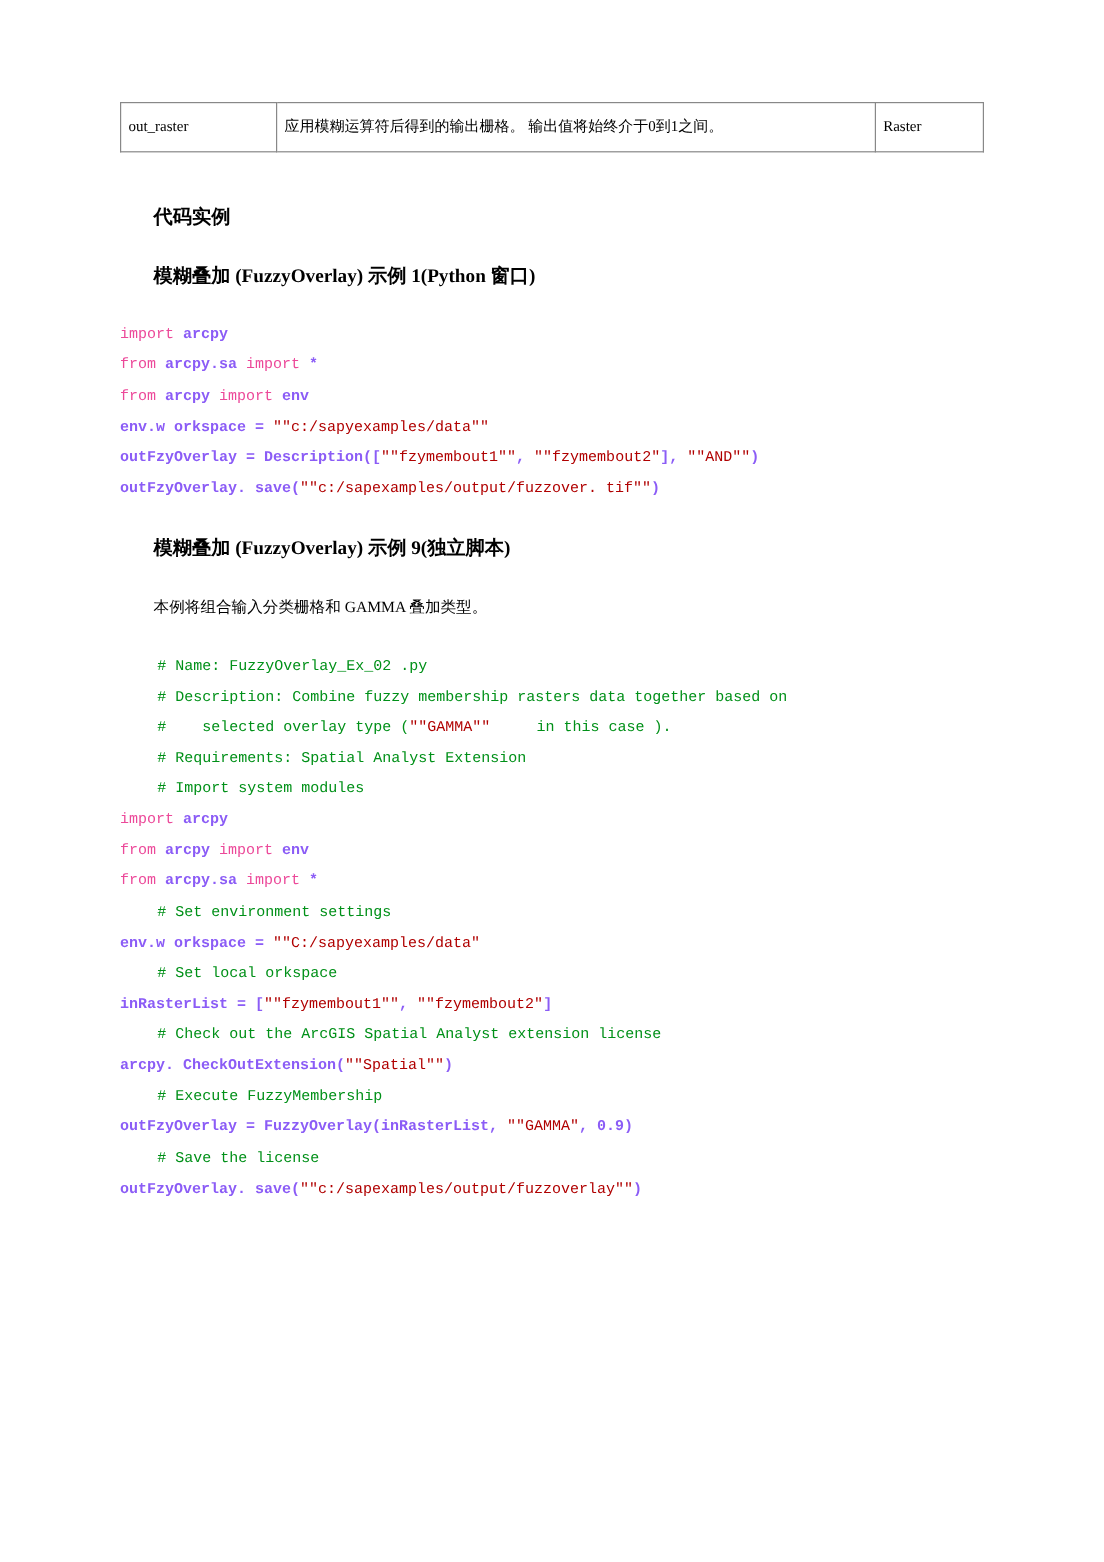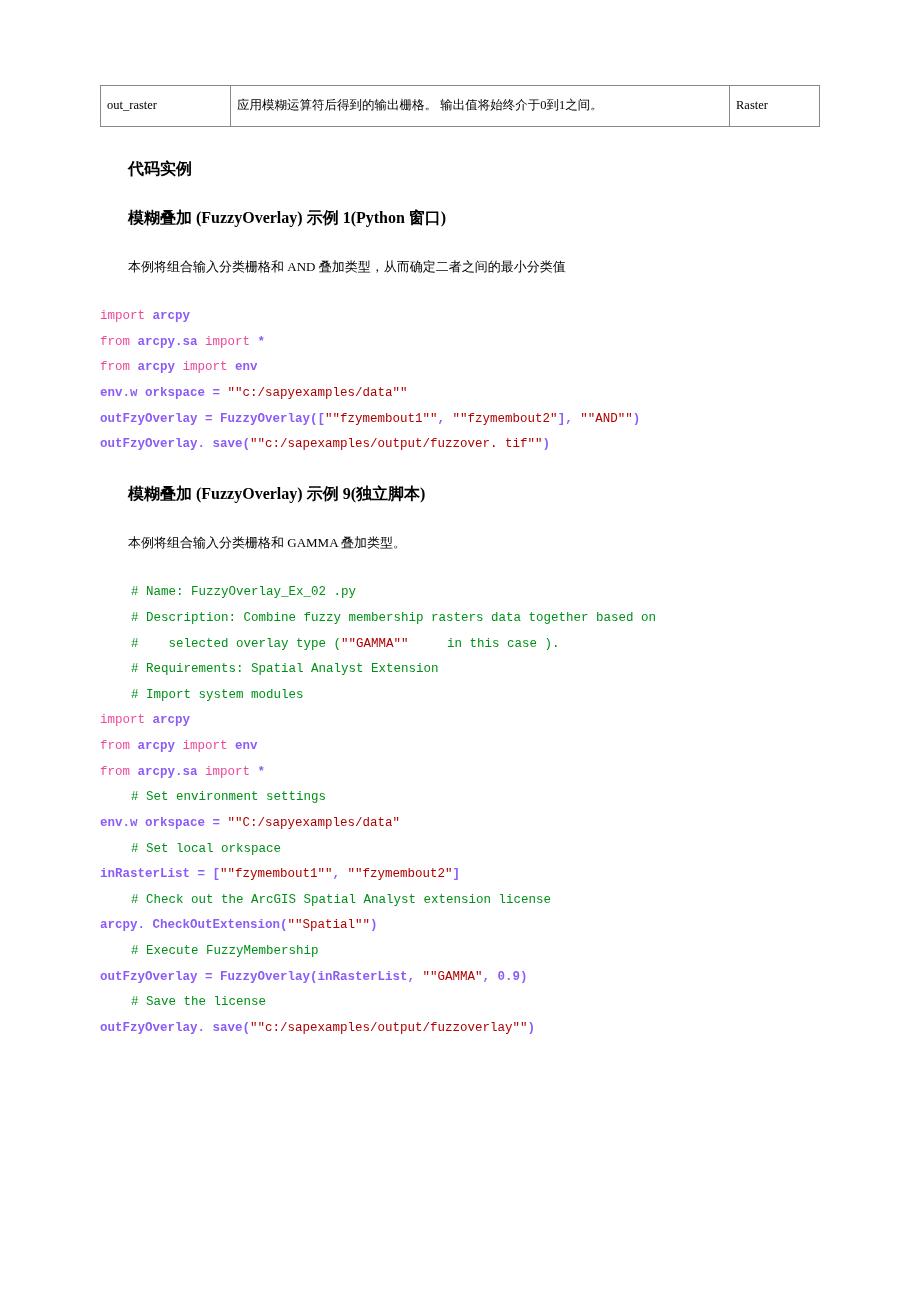--- a/index.html
+++ b/index.html
@@ -10,21 +10,21 @@
     font-size: 13px;
     color: #000;
     width: 920px;
   }
   .page {
     padding: 85px 100px 60px 100px;
   }
   table.outtab {
     width: 100%;
     border-collapse: collapse;
-    margin-bottom: 32px;
+    margin-bottom: 44px;
   }
   table.outtab td {
     border: 1px solid #888;
     padding: 8px 6px;
     vertical-align: top;
     line-height: 1.9;
     font-size: 12.5px;
   }
   .col-name { width: 130px; }
   .col-type { width: 90px; }
@@ -63,28 +63,27 @@
       <td>应用模糊运算符后得到的输出栅格。 输出值将始终介于0到1之间。</td>
       <td class="col-type">Raster</td>
     </tr>
   </tbody>
     </table>
 
   <div class="indent-block">
     <div class="heading">代码实例</div>
 
     <div class="heading sub">模糊叠加 (FuzzyOverlay) 示例 1(Python 窗口)</div>
-    <div class="para">本例将组合输入分类栅格和 AND 叠加类型，从而确定二者之间的最小分类值</div>
   </div>
 
   <div class="code"><span class="kw">import</span><span class="plain"> arcpy</span>
 <span class="kw">from</span><span class="plain"> arcpy.sa </span><span class="kw">import</span><span class="plain"> *</span>
 <span class="kw">from</span><span class="plain"> arcpy </span><span class="kw">import</span><span class="plain"> env</span>
 <span class="plain">env.w orkspace = </span><span class="str">""c:/sapyexamples/data""</span>
-<span class="plain">outFzyOverlay = FuzzyOverlay([</span><span class="str">""fzymembout1""</span><span class="plain">, </span><span class="str">""fzymembout2"</span><span class="plain">], </span><span class="str">""AND""</span><span class="plain">)</span>
+<span class="plain">outFzyOverlay = Description([</span><span class="str">""fzymembout1""</span><span class="plain">, </span><span class="str">""fzymembout2"</span><span class="plain">], </span><span class="str">""AND""</span><span class="plain">)</span>
 <span class="plain">outFzyOverlay. save(</span><span class="str">""c:/sapexamples/output/fuzzover. tif""</span><span class="plain">)</span></div>
 
   <div class="indent-block">
     <div class="heading sub">模糊叠加 (FuzzyOverlay) 示例 9(独立脚本)</div>
     <div class="para">本例将组合输入分类栅格和 GAMMA 叠加类型。</div>
   </div>
 
   <div class="code"><span class="comment"># Name: FuzzyOverlay_Ex_02 .py</span>
 <span class="comment"># Description: Combine fuzzy membership rasters data together based on</span>
 <span class="comment">#    selected overlay type (</span><span class="str">""GAMMA""</span><span class="comment"> in this case ).</span>

